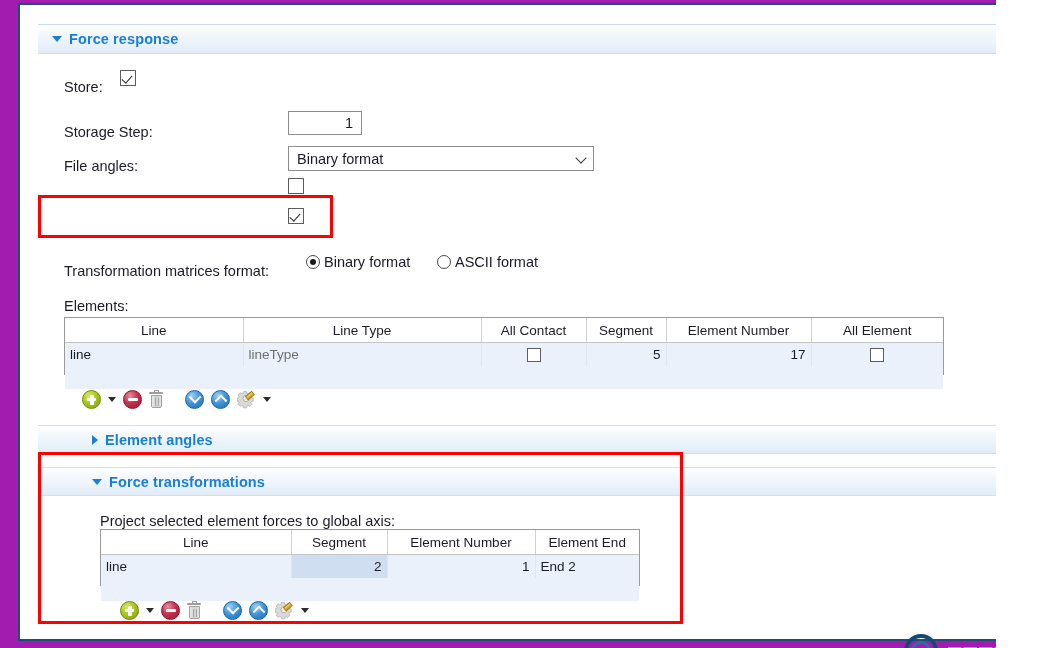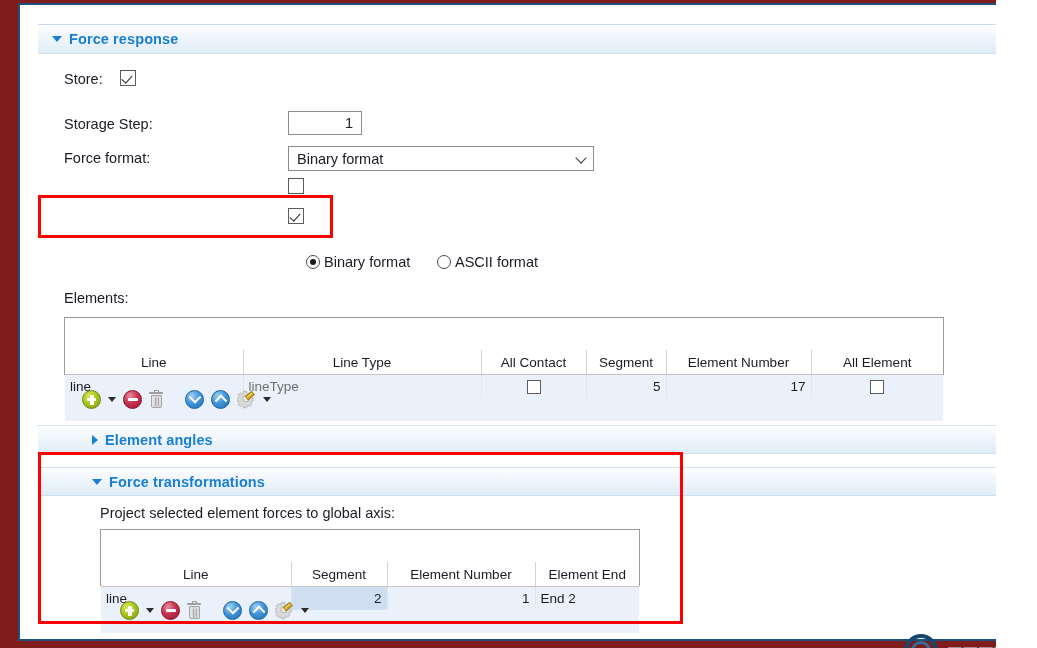--- a/index.html
+++ b/index.html
@@ -9,21 +9,21 @@
   }
   body {
     font-family: "Liberation Sans", sans-serif;
     -webkit-font-smoothing: antialiased;
   }
 
   #screen {
     position: relative;
     width: 996px;
     height: 648px;
-    background: #7f1d1d;
+    background: #a21caf;
     overflow: hidden;
   }
 
   
   .outer-frame {
     position: absolute;
     left: 18px;
     top: 3px;
     width: 1000px;
     height: 638px;
@@ -68,20 +68,21 @@
     border-bottom: 5px solid transparent;
     border-left: 6px solid #1a7fd4;
   }
 
   
   .lbl {
     position: absolute;
     color: #1b1b26;
     font-size: 14.5px;
     white-space: nowrap;
+    margin-top: 8px;
   }
 
   
   .cbx {
     position: absolute;
     width: 16px;
     height: 16px;
     box-sizing: border-box;
     border: 1px solid #5c5c5c;
     background: #ffffff;
@@ -183,21 +184,20 @@
     box-sizing: border-box;
     border: 1px solid #9a9a9a;
     background: #ffffff;
     font-size: 13.5px;
     color: #1b1b26;
   }
   .grid table {
     border-collapse: collapse;
     width: 100%;
     table-layout: fixed;
-    margin-top: 32px;
   }
   .grid th {
     font-weight: normal;
     font-size: 13.5px;
     color: #1b1b26;
     height: 24px;
     background: #ffffff;
     border-right: 1px solid #d2d2d2;
     border-bottom: 1px solid #c4c4c4;
     text-align: center;
@@ -438,30 +438,31 @@
       <span class="tri tri-down"></span>
       <span class="band-label">Force response</span>
     </div>
 
     <div class="lbl" style="left:44px; top:66px;">Store:</div>
     <div class="cbx checked" style="left:100px; top:65px;"></div>
 
     <div class="lbl" style="left:44px; top:111px;">Storage Step:</div>
     <div class="txt-input" style="left:268px; top:106px; width:74px; height:24px;">1</div>
 
-    <div class="lbl" style="left:44px; top:145px;">Force format:</div>
+    <div class="lbl" style="left:44px; top:145px;">File angles:</div>
     <div class="combo" style="left:268px; top:141px; width:306px; height:25px;">
       <span class="val">Binary format</span>
       <span class="chev"></span>
     </div>
 
     <div class="cbx" style="left:268px; top:173px;"></div>
 
     <div class="cbx checked" style="left:268px; top:203px;"></div>
 
+    <div class="lbl" style="left:44px; top:250px;">Transformation matrices format:</div>
     <div class="radio-row" style="left:286px; top:249px;">
       <span class="radio on"></span>
       <span class="radio-label">Binary format</span>
     </div>
     <div class="radio-row" style="left:417px; top:249px;">
       <span class="radio"></span>
       <span class="radio-label">ASCII format</span>
     </div>
 
     <div class="lbl" style="left:44px; top:285px;">Elements:</div>

